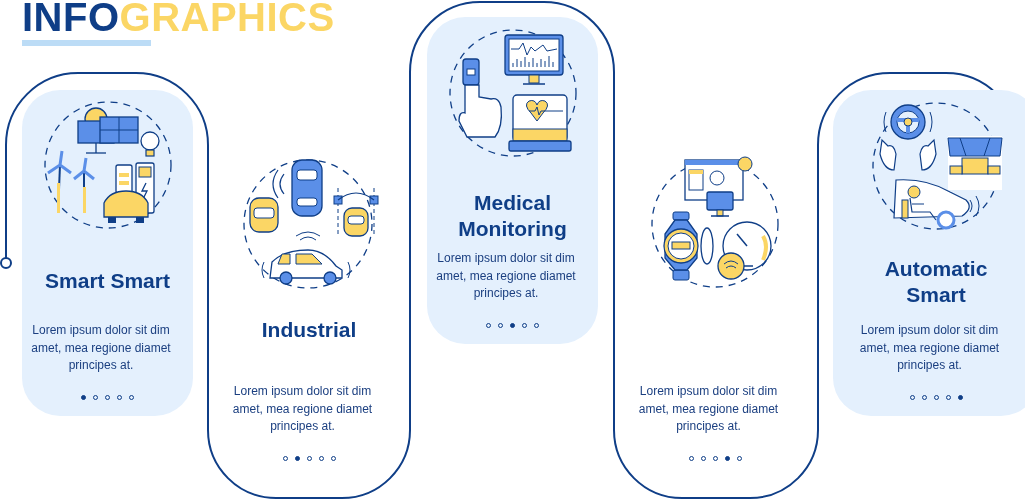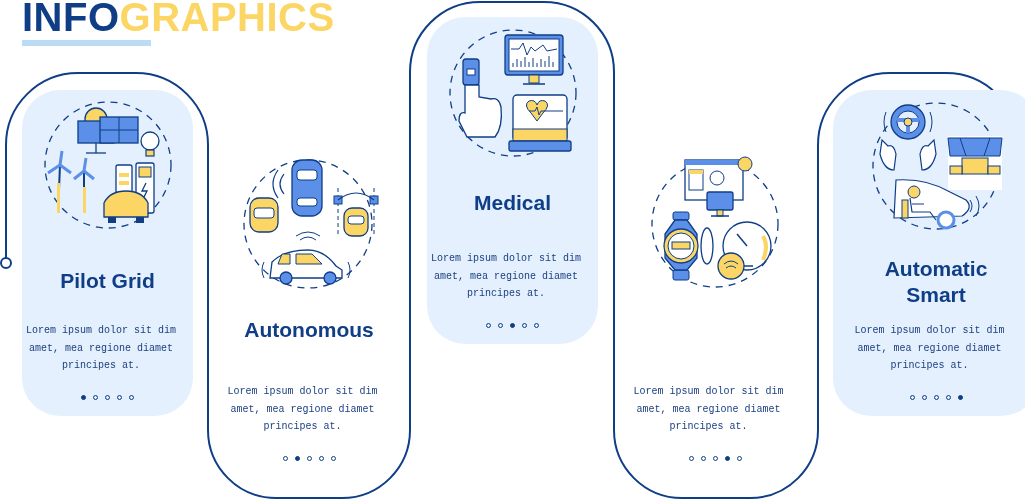--- a/index.html
+++ b/index.html
@@ -6,21 +6,21 @@
   body { width: 1025px; height: 500px; position: relative; overflow: hidden; font-family: "Liberation Sans", sans-serif; }
   .title { position: absolute; left: 22px; top: -6px; font-size: 40px; font-weight: 700; letter-spacing: 0.5px; line-height: 46px; }
   .title .a { color: #0f3e87; }
   .title .b { color: #fbd665; }
   .title-bar { position: absolute; left: 22px; top: 40px; width: 129px; height: 6px; background: #bcdcf6; }
   svg.path { position: absolute; left: 0; top: 0; }
   .card { position: absolute; box-sizing: border-box; text-align: center; color: #0f3e87; }
   .card.filled { background: #e4f0fd; border-radius: 38px; }
   .card .icon { position: absolute; left: 50%; transform: translateX(-50%); }
   .card h2 { position: absolute; left: 0; right: 0; margin: 0; font-size: 21px; line-height: 26px; font-weight: 700; color: #0f3e87; }
-  .card p { position: absolute; left: 0; right: 13px; margin: 0; font-size: 10px; line-height: 17.5px; color: #1b3f80; font-family: Liberation Mono, monospace; }
+  .card p { position: absolute; left: 0; right: 13px; margin: 0; font-size: 12px; line-height: 17.5px; color: #1b3f80; }
   .dots { position: absolute; left: 0; right: 0; display: flex; justify-content: center; gap: 7px; }
   .dot { width: 5px; height: 5px; border-radius: 50%; border: 1.2px solid #0f3e87; box-sizing: border-box; }
   .dot.on { background: #0f3e87; }
 </style>
 </head>
 <body>
 
 <div class="title"><span class="a">INFO</span><span class="b">GRAPHICS</span></div>
 <div class="title-bar"></div>
 
@@ -55,21 +55,21 @@
     <rect x="78" y="70" width="16" height="28" rx="2" fill="#fff" stroke="#0f3e87" stroke-width="1.3"></rect>
     <rect x="81" y="78" width="10" height="4" fill="#fbd665"></rect>
       <rect x="81" y="86" width="10" height="4" fill="#fbd665"></rect>
     <rect x="98" y="68" width="18" height="50" rx="2" fill="#fff" stroke="#0f3e87" stroke-width="1.3"></rect>
     <rect x="101" y="72" width="12" height="10" fill="#fbd665" stroke="#0f3e87"></rect>
     <path d="M108,88 L104,96 L109,96 L105,104" stroke="#0f3e87" fill="none" stroke-width="1.3"></path>
     <path d="M66,122 L66,108 Q72,96 88,96 Q104,96 110,108 L110,122 Z" fill="#fbd665" stroke="#0f3e87" stroke-width="1.3"></path>
     <rect x="70" y="122" width="8" height="6" fill="#0f3e87"></rect>
       <rect x="98" y="122" width="8" height="6" fill="#0f3e87"></rect>
   </svg>
-  <h2 style="top:178px;"><span>Pilot Grid</span></h2>
+  <h2 style="top:178px;"><span>Smart Smart</span></h2>
   <p style="top:232px;"><span>Lorem ipsum dolor sit dim</span><br><span>amet, mea regione diamet</span><br><span>principes at.</span></p>
   <div class="dots" style="top:305px;">
     <span class="dot on"></span>
       <span class="dot"></span>
       <span class="dot"></span>
       <span class="dot"></span>
       <span class="dot"></span>
   </div>
 </div>
 
@@ -90,21 +90,21 @@
     <rect x="110" y="54" width="24" height="28" rx="8" fill="#fbd665" stroke="#0f3e87" stroke-width="1.3"></rect>
     <rect x="114" y="62" width="16" height="8" rx="3" fill="#fff" stroke="#0f3e87"></rect>
     <path d="M36,124 L38,108 Q50,96 74,96 Q90,96 102,112 L108,116 L108,124 Z" fill="#fff" stroke="#0f3e87" stroke-width="1.3"></path>
     <path d="M48,100 L56,100 L56,110 L44,110 Z" fill="#fbd665" stroke="#0f3e87"></path>
       <path d="M62,100 L78,100 L88,110 L62,110 Z" fill="#fbd665" stroke="#0f3e87"></path>
     <circle cx="52" cy="124" r="6" fill="#5b8fe8" stroke="#0f3e87" stroke-width="1.3"></circle>
       <circle cx="96" cy="124" r="6" fill="#5b8fe8" stroke="#0f3e87" stroke-width="1.3"></circle>
     <path d="M66,86 Q74,80 82,86 M62,82 Q74,74 86,82" stroke="#0f3e87" fill="none"></path>
     <path d="M30,108 Q26,116 30,124 M114,108 Q118,116 114,124" stroke="#0f3e87" fill="none"></path>
   </svg>
-  <h2 style="top:177px;"><span>Autonomous</span><br></h2>
+  <h2 style="top:177px;"><span>Industrial</span><br></h2>
   <p style="top:243px;"><span>Lorem ipsum dolor sit dim</span><br><span>amet, mea regione diamet</span><br><span>principes at.</span></p>
   <div class="dots" style="top:316px;">
     <span class="dot"></span>
       <span class="dot on"></span>
       <span class="dot"></span>
       <span class="dot"></span>
       <span class="dot"></span>
   </div>
 </div>
 
@@ -119,21 +119,21 @@
       <line x1="80" y1="61" x2="102" y2="61" stroke="#0f3e87" stroke-width="1.5"></line>
     <rect x="20" y="36" width="16" height="26" rx="3" fill="#5b8fe8" stroke="#0f3e87" stroke-width="1.3"></rect>
     <rect x="24" y="46" width="8" height="6" fill="#fff" stroke="#0f3e87"></rect>
     <path d="M22,62 L22,90 Q16,88 16,98 L24,114 L52,114 Q60,104 58,84 Q56,74 48,76 L36,74 L36,62 Z" fill="#fff" stroke="#0f3e87" stroke-width="1.3"></path>
     <rect x="70" y="72" width="54" height="46" rx="4" fill="#fff" stroke="#0f3e87" stroke-width="1.3"></rect>
     <rect x="70" y="106" width="54" height="12" fill="#fbd665" stroke="#0f3e87"></rect>
     <rect x="66" y="118" width="62" height="10" rx="2" fill="#5b8fe8" stroke="#0f3e87" stroke-width="1.3"></rect>
     <path d="M88,90 Q80,82 86,78 Q92,76 94,82 Q96,76 102,78 Q108,82 100,90 L94,98 Z" fill="#fbd665" stroke="#0f3e87"></path>
     <path d="M86,88 L92,88 L94,84 L96,92 L98,88 L120,88" stroke="#0f3e87" fill="none"></path>
   </svg>
-  <h2 style="top:173px;"><span>Medical</span><br></h2>
+  <h2 style="top:173px;"><span>Medical</span><br><span>Monitoring</span></h2>
   <p style="top:233px;"><span>Lorem ipsum dolor sit dim</span><br><span>amet, mea regione diamet</span><br><span>principes at.</span></p>
   <div class="dots" style="top:306px;">
     <span class="dot"></span>
       <span class="dot"></span>
       <span class="dot on"></span>
       <span class="dot"></span>
       <span class="dot"></span>
   </div>
 </div>
 

